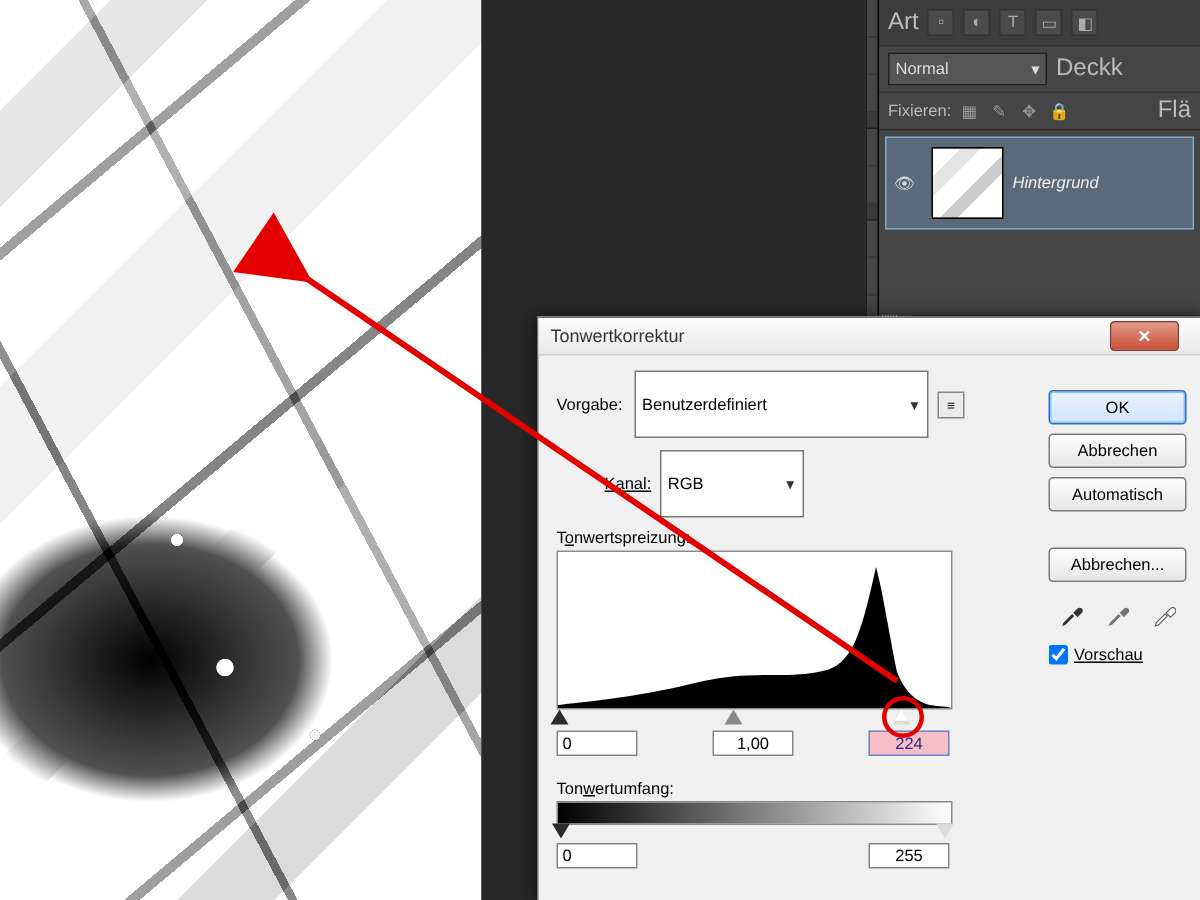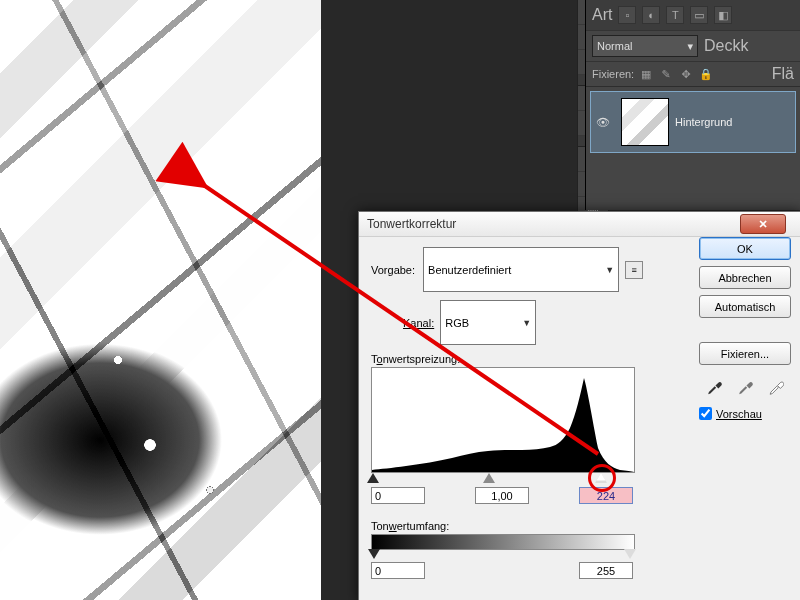--- a/index.html
+++ b/index.html
@@ -29,39 +29,39 @@
 .blend-select{flex:none;width:96px;height:18px;background:#555;border:1px solid #222;color:#ddd;padding:1px 4px;font-size:11px;display:flex;align-items:center;justify-content:space-between}
 .blend-label{color:#bbb;font-size:16px}
 .mini-ic{width:16px;height:16px;display:inline-flex;align-items:center;justify-content:center;color:#aaa;border:1px solid #333;background:#4a4a4a}
 .lock-row{display:flex;align-items:center;gap:4px;padding:3px 6px;color:#bbb;border-bottom:1px solid #2d2d2d}
 .lock-row .ic{width:16px;height:14px;display:inline-flex;align-items:center;justify-content:center;color:#999}
 .layer-row{display:flex;align-items:center;height:60px;background:#5a6a78;border:1px solid #7fa7c7;margin:4px}
 .eye{width:24px;display:flex;align-items:center;justify-content:center;color:#ddd}
 .thumb{width:46px;height:46px;margin:0 6px;border:1px solid #222;background:
  linear-gradient(135deg,#ececec 0 20%,#c7c7c7 20% 35%,#efefef 35% 55%,#b7b7b7 55% 68%,#e6e6e6 68% 100%);
  filter:contrast(1.4)}
-.layer-name{color:#eee}
+.layer-name{font-style:italic;color:#eee}
 
 .vtoolbar{position:absolute;left:577px;top:0;width:30px;background:#454545;border:1px solid #222;border-top:none;display:flex;flex-direction:column}
 .vtoolbar .tb{height:24px;display:flex;align-items:center;justify-content:center;color:#ccc;border-bottom:1px solid #383838;font-size:13px}
 .vtoolbar .sep{height:10px;border-bottom:1px solid #222;background:#3a3a3a}
 
 
 .dialog{position:absolute;left:358px;top:211px;width:442px;height:389px;background:#f0f0f0;border:1px solid #707070;box-shadow:0 0 12px rgba(0,0,0,.7)}
 .titlebar{height:24px;background:linear-gradient(#fcfcfc,#e9e9e9);border-bottom:1px solid #cfcfcf;display:flex;align-items:center;padding:0 15px 0 8px;font-size:12px}
 .titlebar .ttl{flex:1;color:#333}
 .closebtn{width:44px;height:18px;background:linear-gradient(#e49a89,#c9513a);border:1px solid #8b3525;border-radius:3px;display:flex;align-items:center;justify-content:center;color:#fff;font-weight:bold;font-size:11px}
 .dlg-body{position:relative;padding:10px 10px 10px 12px;height:calc(100% - 24px);box-sizing:border-box}
 .row{display:flex;align-items:center;margin-bottom:8px}
 .lbl{font-size:11px;color:#000}
 .combo{display:inline-flex;align-items:center;justify-content:space-between;background:#fff;border:1px solid #777;height:19px;padding:12px 4px;font-size:11px}
 .combo .caret{font-size:9px;color:#333}
 .preset-ic{width:16px;height:16px;border:1px solid #888;background:#eaeaea;margin-left:6px;display:flex;align-items:center;justify-content:center;font-size:9px}
 
-.right-col{position:absolute;right:10px;top:0;width:92px;display:flex;flex-direction:column;gap:6px}
+.right-col{position:absolute;right:10px;top:23px;width:92px;display:flex;flex-direction:column;gap:6px}
 .btn{height:21px;border:1px solid #7a7a7a;background:linear-gradient(#fefefe,#e6e6e6);border-radius:3px;font-size:11px;display:flex;align-items:center;justify-content:center}
 .btn.primary{border:1px solid #2a72c8;background:linear-gradient(#eaf3ff,#cfe4fb);box-shadow:0 0 0 1px #8fc0ef inset}
 .droppers{display:flex;justify-content:space-between;padding:0 4px;margin-top:6px}
 .droppers .d{width:22px;height:20px;display:flex;align-items:center;justify-content:center}
 .chk{display:flex;align-items:center;gap:4px;margin-top:4px;font-size:11px}
 .chk input{margin:0}
 
 .left-col{width:290px}
 .hist-label{font-size:11px;margin:2px 0 2px 0;text-decoration:underline;text-decoration-color:transparent}
 .hist-box{width:262px;height:104px;border:1px solid #8a8a8a;background:#fff;position:relative;margin-top:2px}
@@ -200,21 +200,21 @@
       <div class="out-row">
         <input class="num" value="0" style="">
         <input class="num" style="text-align: center;" value="255">
       </div>
     </div>
 
     <div class="right-col">
       <div class="btn primary">OK</div>
       <div class="btn">Abbrechen</div>
       <div class="btn">Automatisch</div>
-      <div class="btn" style="margin-top:18px">Fixieren...</div>
+      <div class="btn" style="margin-top:18px">Abbrechen...</div>
       <div class="droppers">
         <div class="d">
             <svg width="16" height="16" viewBox="0 0 22 22">
               <path d="M4 18 L12 10 L14 12 L6 20 L3 21 Z M13 9 L17 5 C18 4 20 4 21 5 C22 6 22 8 21 9 L17 13 Z" fill="#333"></path>
             </svg>
           </div>
         <div class="d">
             <svg width="16" height="16" viewBox="0 0 22 22">
               <path d="M4 18 L12 10 L14 12 L6 20 L3 21 Z M13 9 L17 5 C18 4 20 4 21 5 C22 6 22 8 21 9 L17 13 Z" fill="#777"></path>
             </svg>

